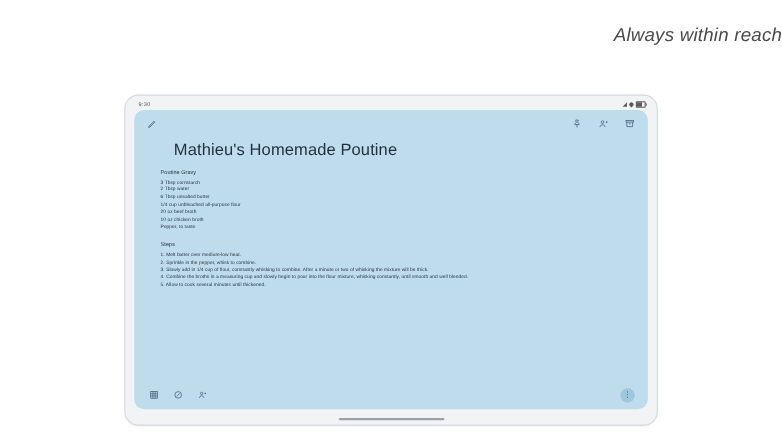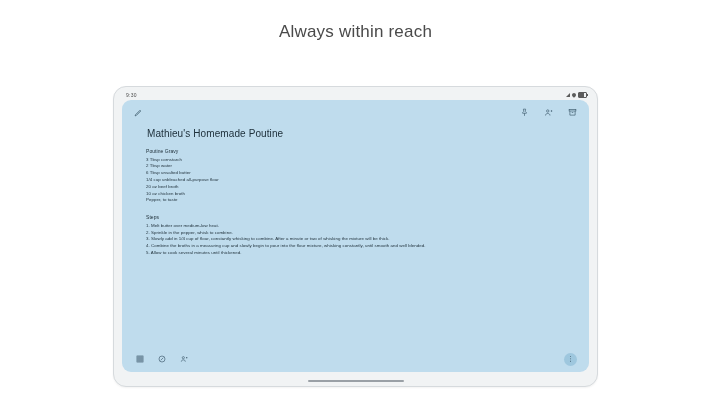--- a/index.html
+++ b/index.html
@@ -12,24 +12,25 @@
     height: 400px;
     font-family: "Liberation Sans", sans-serif;
     overflow: hidden;
     position: relative;
   }
   .headline {
     position: absolute;
     top: 22px;
     left: 0;
     width: 711px;
-    text-align: center;
+    text-align: right;
     font-size: 17px;
     color: #4a4a4a;
     letter-spacing: 0.2px;
+    font-style: italic;
   }
 
   
   .device {
     position: absolute;
     left: 113px;
     top: 86px;
     width: 485px;
     height: 301px;
     background: #f1f3f4;
@@ -126,23 +127,23 @@
     justify-content: center;
     color: #3f5c6e;
     cursor: pointer;
   }
   .tool svg { display: block; }
 
   .note-body {
     padding: 10px 24px 0 24px;
   }
   .note-title {
-    font-size: 10px;
+    font-size: 15px;
     color: #20323d;
-    margin: 0 0 9px 1px;
+    margin: 0 0 9px 12px;
     font-weight: 400;
     letter-spacing: 0.1px;
   }
   .section-head {
     font-size: 5px;
     color: #22333d;
     margin: 0 0 2.5px 0;
     letter-spacing: 0.05px;
   }
   .ing-line, .step-line {

